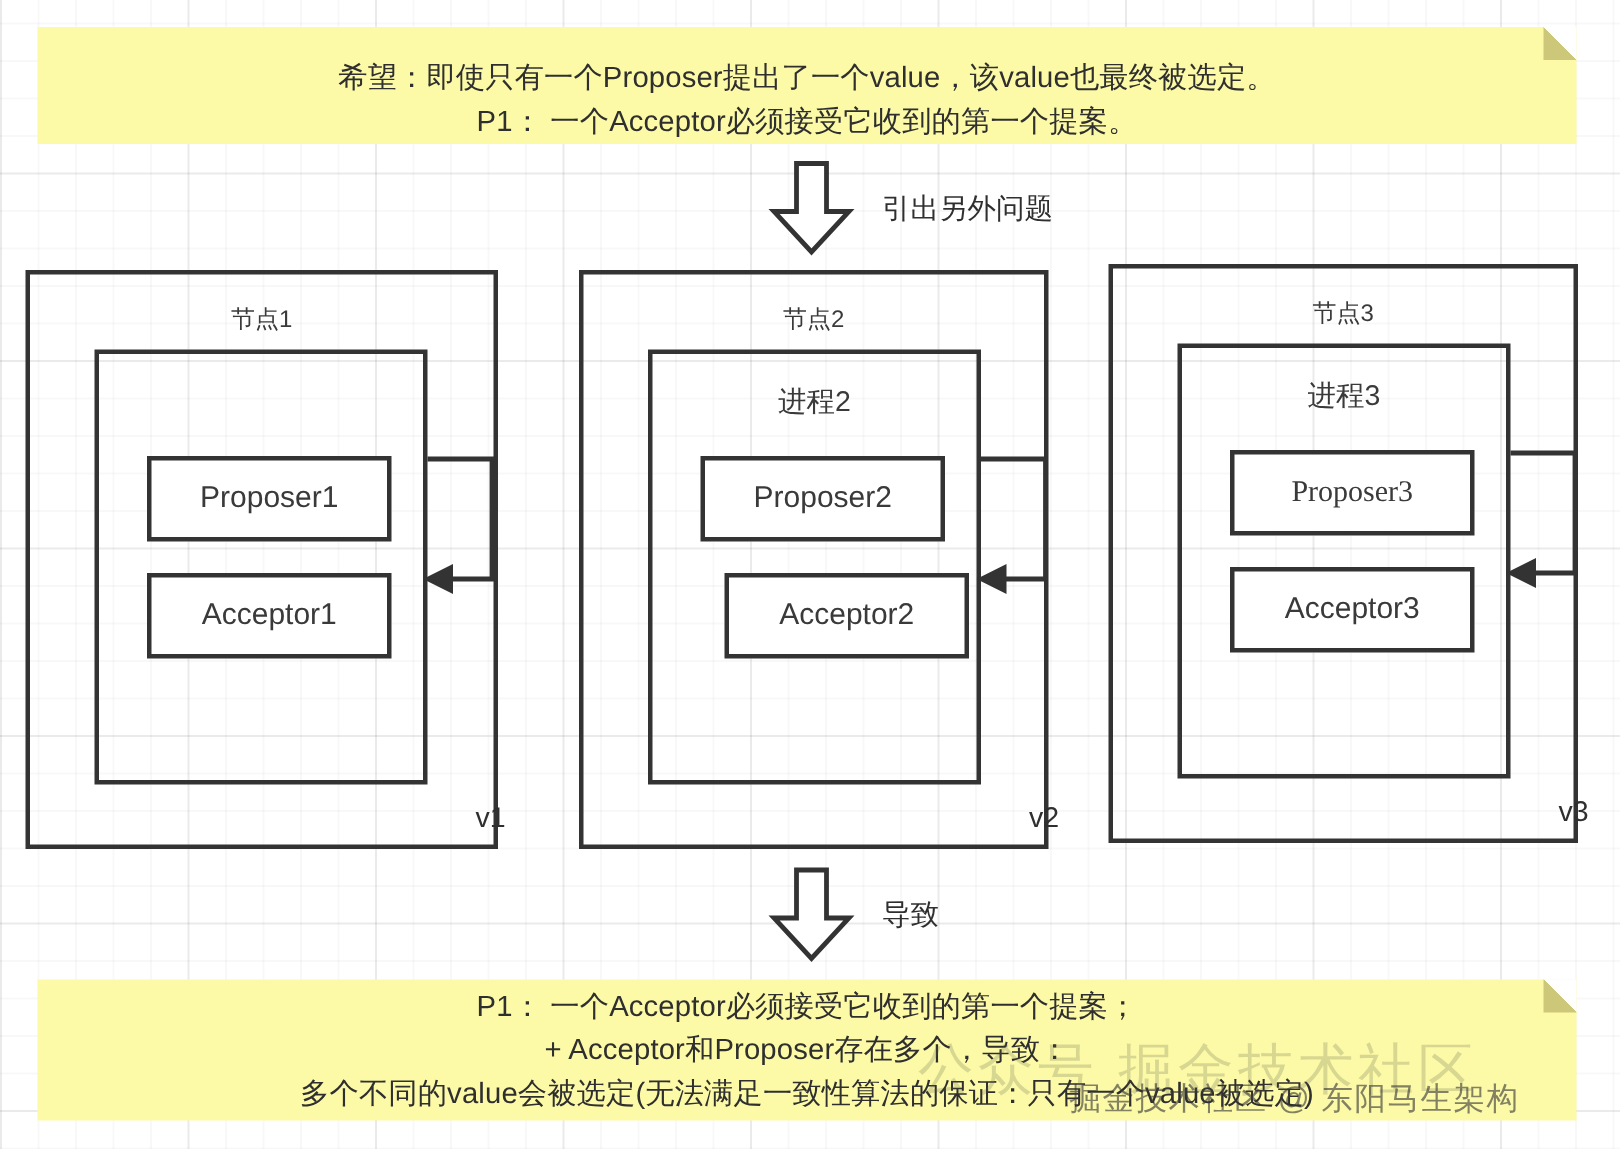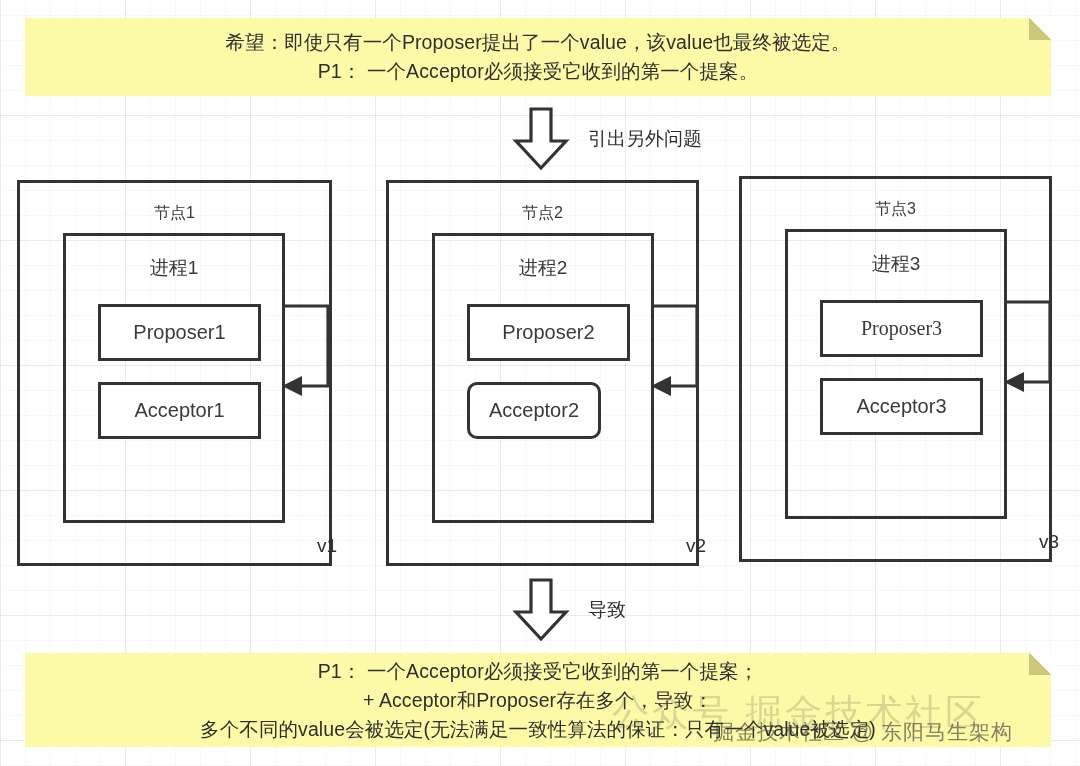--- a/index.html
+++ b/index.html
@@ -52,21 +52,21 @@
     background: linear-gradient(225deg, #ffffff 0 50%, #cdc779 50% 100%);
   }
   .note-line {
     font-size: 19.5px;
     line-height: 29px;
     color: #2f2f2f;
     white-space: nowrap;
     letter-spacing: 0.1px;
   }
 
-  #note-top   { left: 25px;  top: 18px;  width: 1026px; height: 78px; }
+  #note-top   { left: 25px;  top: 18px;  width: 1026px; height: 78px; justify-content: flex-end; }
   #note-bottom{ left: 25px;  top: 653px; width: 1026px; height: 94px; }
 
   
   .flow {
     position: absolute;
     display: flex;
     align-items: center;
   }
   .flow-label {
     font-size: 19px;
@@ -172,21 +172,20 @@
     <svg width="58" height="64" viewBox="0 0 58 64">
       <polygon points="19,2 39,2 39,34 54,34 29,61 4,34 19,34" fill="#ffffff" stroke="#333333" stroke-width="3.2" stroke-linejoin="miter"></polygon>
     </svg>
     <span class="flow-label">引出另外问题</span>
   </div>
 
   <div class="node" id="node-1">
     <div class="node-title">节点1</div>
 
     <div class="process" style="left:43px; top:50px; width:222px; height:290px;">
-      <div class="process-title">进程1</div>
 
       <div class="role-box" style="left:32px; top:68px; width:163px; height:57px;">Proposer1</div>
 
       <div class="role-box" style="left:32px; top:146px; width:163px; height:57px;">Acceptor1</div>
     </div>
 
     <svg class="connector" style="left:260px; top:105px;" width="70" height="135" viewBox="0 0 70 135">
       <path d="M 5 18 L 48 18 L 48 98 L 20 98" fill="none" stroke="#333333" stroke-width="3.2" stroke-linejoin="miter"></path>
       <polygon points="22,88 22,108 2,98" fill="#333333"></polygon>
     </svg>
@@ -194,21 +193,21 @@
   </div>
 
   <div class="node" id="node-2">
     <div class="node-title">节点2</div>
 
     <div class="process" style="left:43px; top:50px; width:222px; height:290px;">
       <div class="process-title">进程2</div>
 
       <div class="role-box" style="left:32px; top:68px; width:163px; height:57px;">Proposer2</div>
 
-      <div class="role-box" style="left:32px; top:146px; width:134px; height:57px;border-radius:10px;">Acceptor2</div>
+      <div class="role-box" style="left:48px; top:146px; width:163px; height:57px;">Acceptor2</div>
     </div>
 
     <svg class="connector" style="left:260px; top:105px;" width="70" height="135" viewBox="0 0 70 135">
       <path d="M 5 18 L 48 18 L 48 98 L 20 98" fill="none" stroke="#333333" stroke-width="3.2" stroke-linejoin="miter"></path>
       <polygon points="22,88 22,108 2,98" fill="#333333"></polygon>
     </svg>
     <span class="vlabel" style="left:297px; top:352px;">v2</span>
   </div>
 
   <div class="node" id="node-3">

